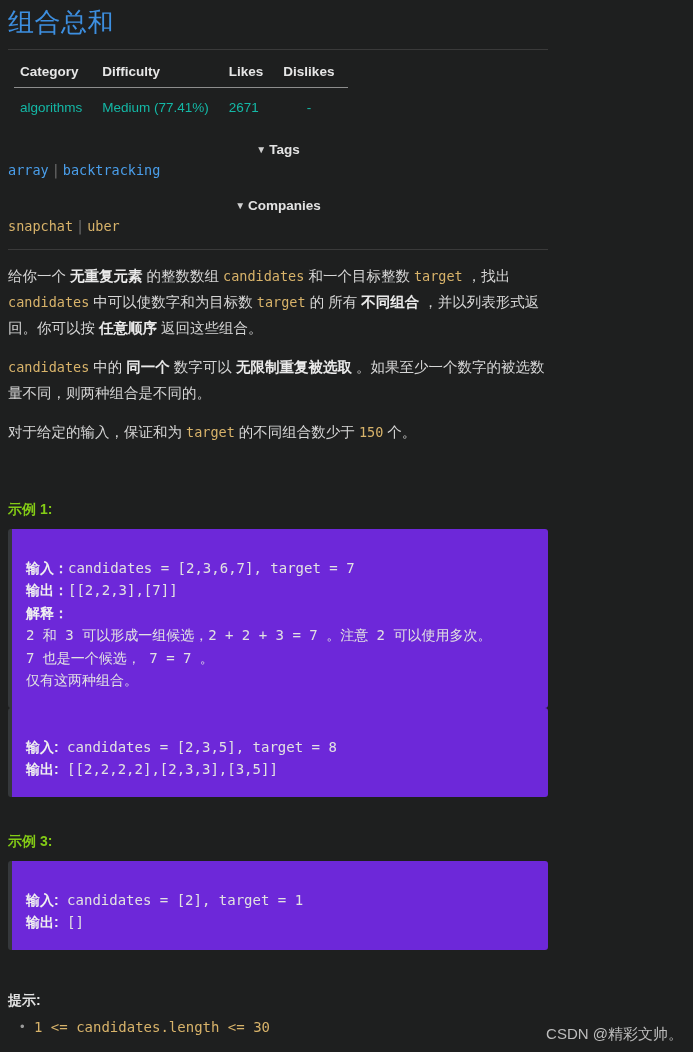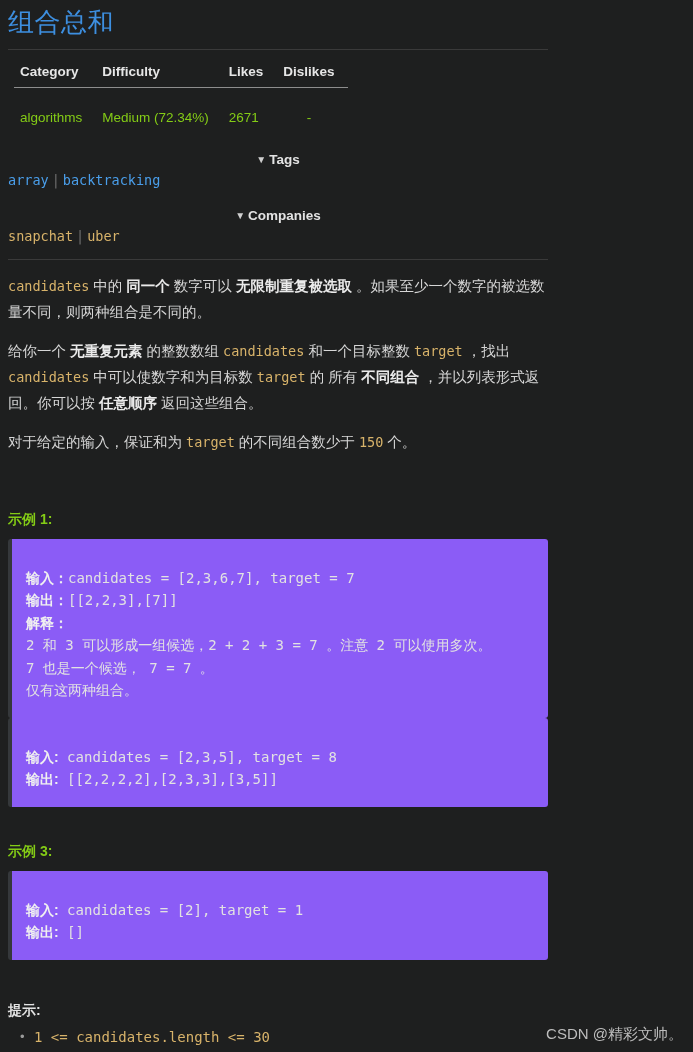--- a/index.html
+++ b/index.html
@@ -47,23 +47,23 @@
     font-weight: bold;
     color: #e6e6e6;
     text-align: left;
     padding: 4px 14px 8px 6px;
     border-bottom: 1px solid #8d8d8d;
     white-space: nowrap;
   }
   .meta-table td {
     font-size: 13.5px;
     font-weight: 400;
-    color: #84cc16;
+    color: #14b8a6;
     text-align: left;
-    padding: 22px 14px 7px 6px;
+    padding: 12px 14px 7px 6px;
     white-space: nowrap;
   }
   .meta-table td.center {
     text-align: center;
   }
   
   .disclosure {
     margin-top: 20px;
     font-size: 13.5px;
     font-weight: bold;
@@ -119,21 +119,21 @@
   
   .ex-head {
     font-size: 14px;
     font-weight: bold;
     color: #84cc16;
     margin: 36px 0 10px 0;
   }
   .ex-head.first { margin-top: 56px; }
   
   .codeblock {
-    background: #8b5cf6;
+    background: #6d28d9;
     border-left: 4px solid #35383b;
     border-radius: 3px;
     padding: 28px 16px 16px 14px;
     margin: 0;
     font-family: "DejaVu Sans Mono", "Liberation Mono", monospace;
     font-size: 14px;
     line-height: 22.5px;
     color: #e2e2e2;
     white-space: pre-wrap;
     word-break: break-word;
@@ -197,21 +197,21 @@
       <tr>
         <th>Category</th>
         <th>Difficulty</th>
         <th>Likes</th>
         <th>Dislikes</th>
       </tr>
     </thead>
     <tbody>
       <tr>
         <td>algorithms</td>
-        <td>Medium (72.34%)</td>
+        <td>Medium (77.41%)</td>
         <td>2671</td>
         <td class="center">-</td>
       </tr>
     </tbody>
   </table>
 
   <div class="disclosure">
     <span class="tri">▼</span><span>Tags</span>
   </div>
   <div class="link-row">
@@ -220,23 +220,23 @@
 
   <div class="disclosure">
     <span class="tri">▼</span><span>Companies</span>
   </div>
   <div class="link-row">
     <a class="complink" href="#">snapchat</a><span class="sep">|</span><a class="complink" href="#">uber</a>
   </div>
 
   <hr class="full-rule">
 
+  <p class="para"><span>给你一个 </span><b>无重复元素</b><span> 的整数数组 </span><code>candidates</code><span> 和一个目标整数 </span><code>target</code><span> ，找出 </span><code>candidates</code><span> 中可以使数字和为目标数 </span><code>target</code><span> 的 所有 </span><b>不同组合</b><span> ，并以列表形式返回。你可以按 </span><b>任意顺序</b><span> 返回这些组合。</span></p>
+
   <p class="para"><code>candidates</code><span> 中的 </span><b>同一个</b><span> 数字可以 </span><b>无限制重复被选取</b><span> 。如果至少一个数字的被选数量不同，则两种组合是不同的。</span></p>
-
-  <p class="para"><span>给你一个 </span><b>无重复元素</b><span> 的整数数组 </span><code>candidates</code><span> 和一个目标整数 </span><code>target</code><span> ，找出 </span><code>candidates</code><span> 中可以使数字和为目标数 </span><code>target</code><span> 的 所有 </span><b>不同组合</b><span> ，并以列表形式返回。你可以按 </span><b>任意顺序</b><span> 返回这些组合。</span></p>
 
   <p class="para"><span>对于给定的输入，保证和为 </span><code>target</code><span> 的不同组合数少于 </span><code>150</code><span> 个。</span></p>
 
   <div class="ex-head first">示例 1:</div>
   <pre class="codeblock"><span class="lbl">输入：</span><span>candidates = [2,3,6,7], target = 7</span>
 <span class="lbl">输出：</span><span>[[2,2,3],[7]]</span>
 <span class="lbl">解释：</span><span></span>
 <span>2 和 3 可以形成一组候选，2 + 2 + 3 = 7 。注意 2 可以使用多次。</span>
 <span>7 也是一个候选， 7 = 7 。</span>
 <span>仅有这两种组合。</span></pre>

